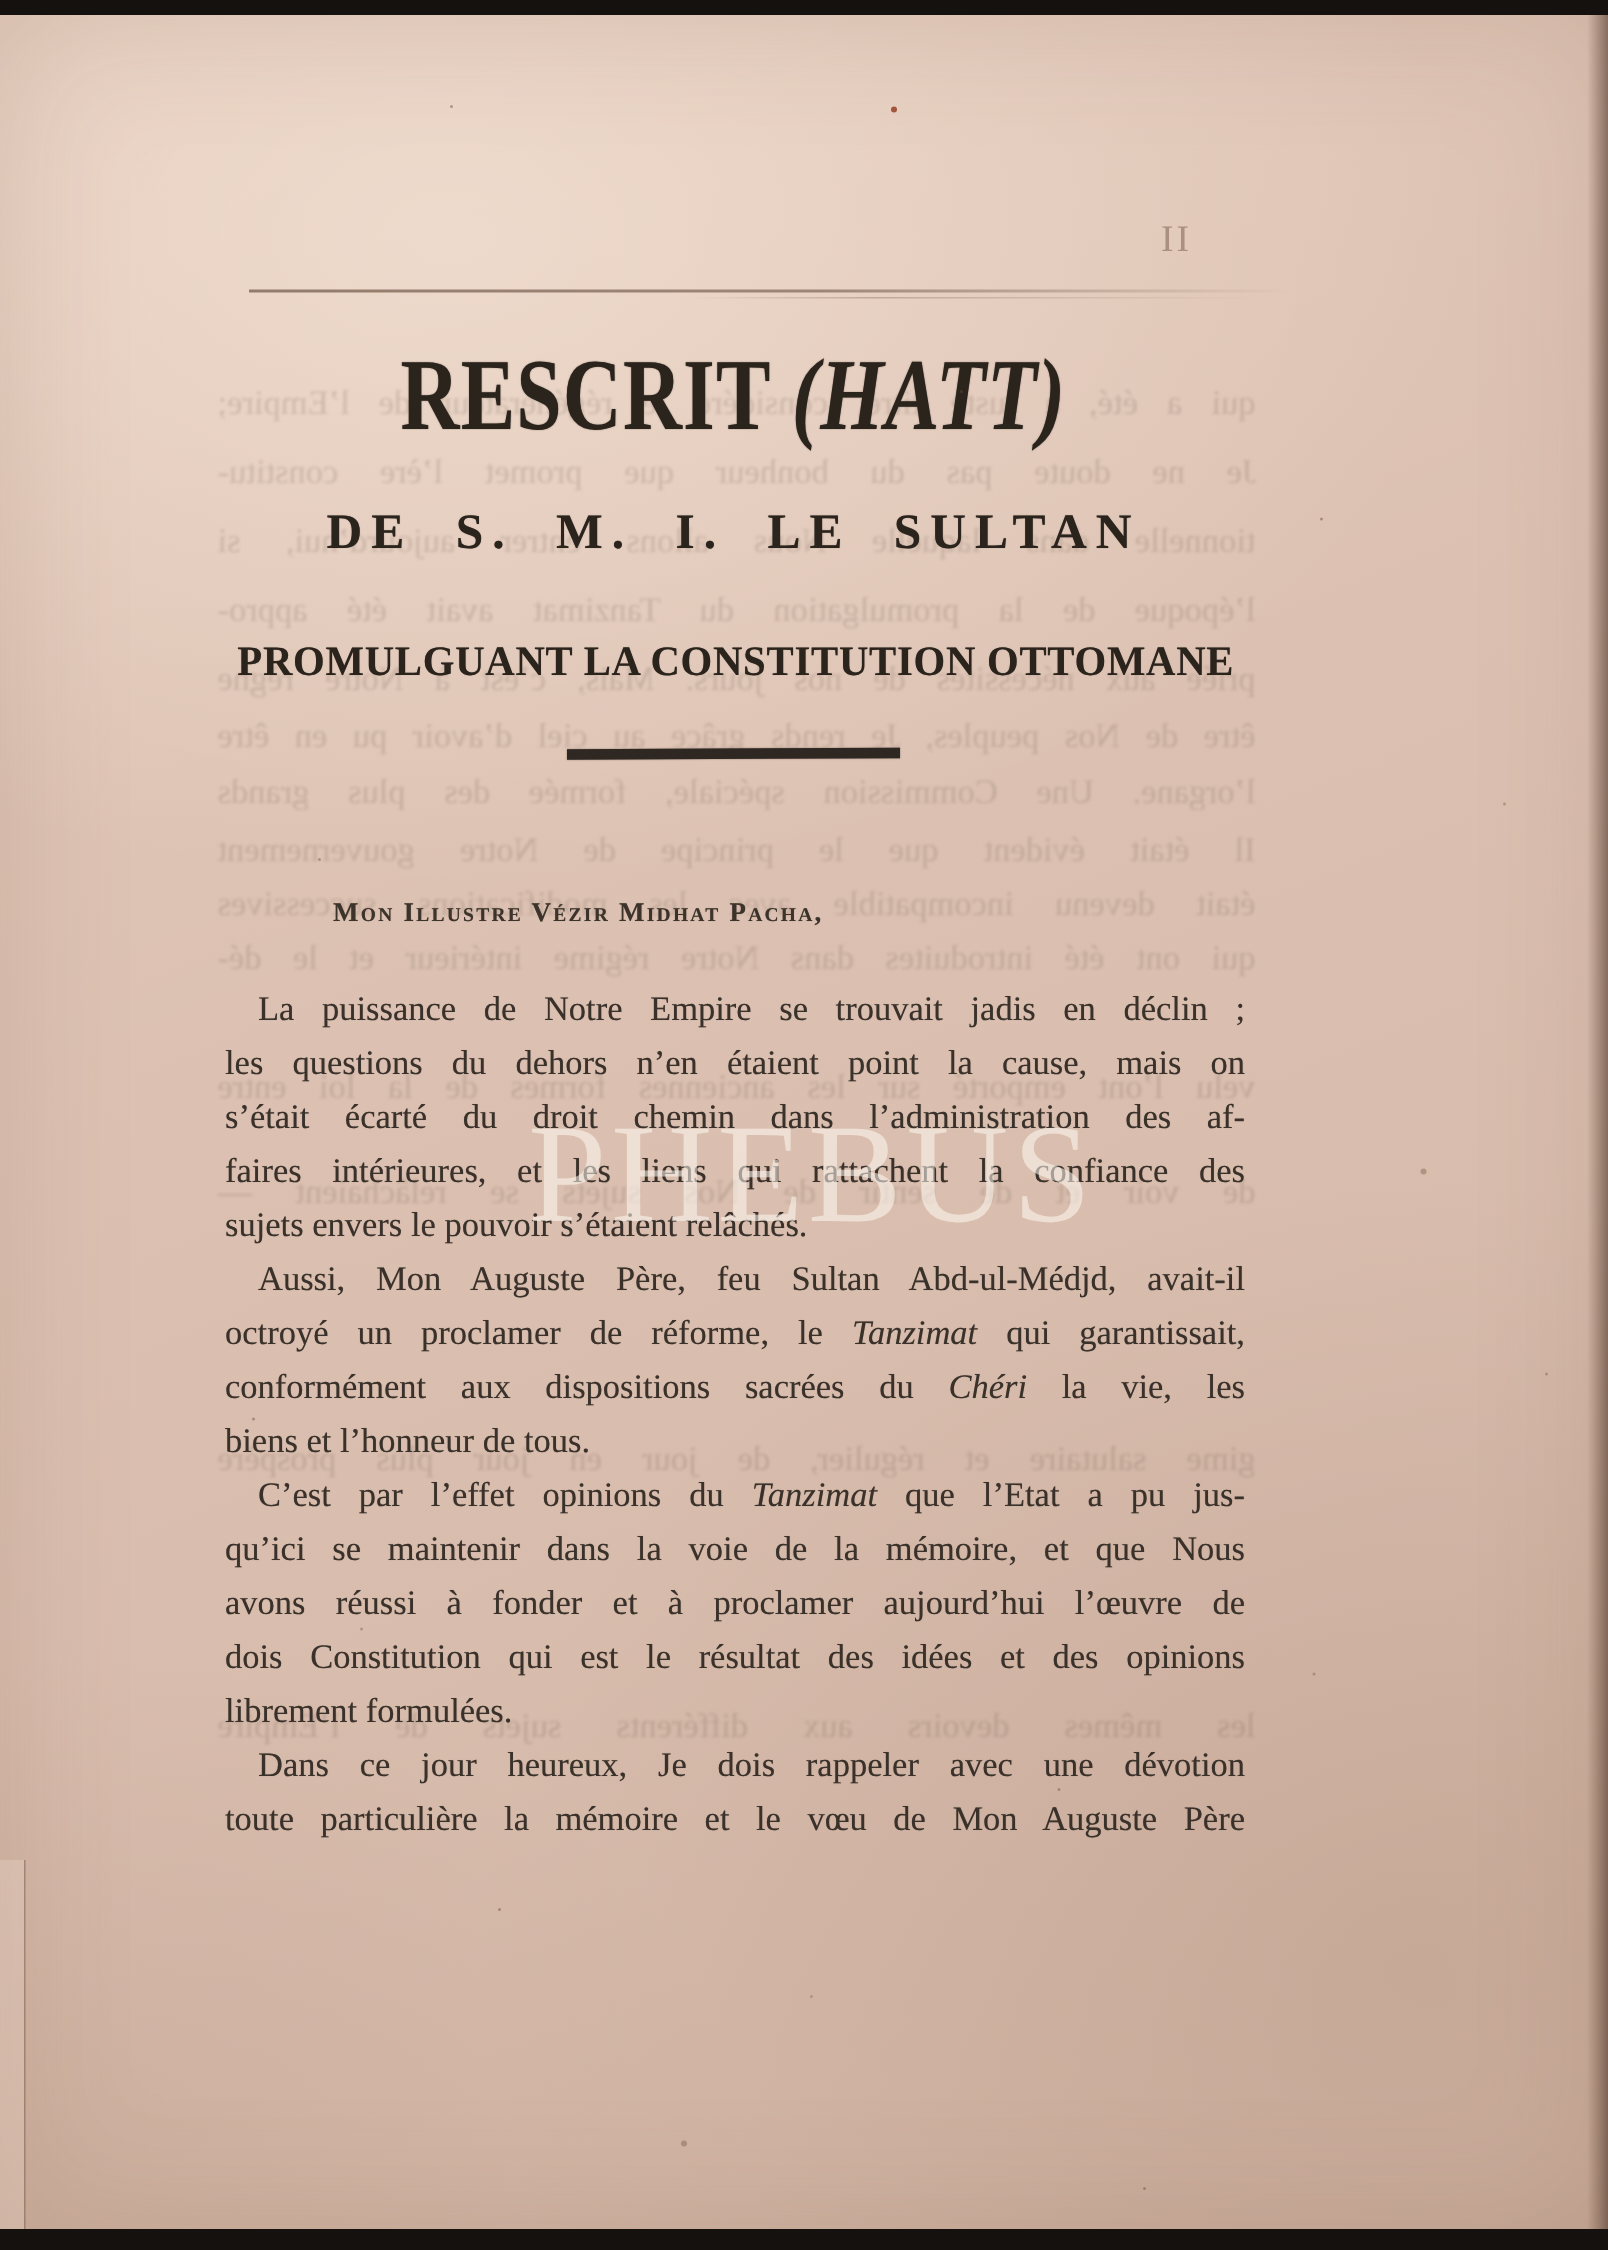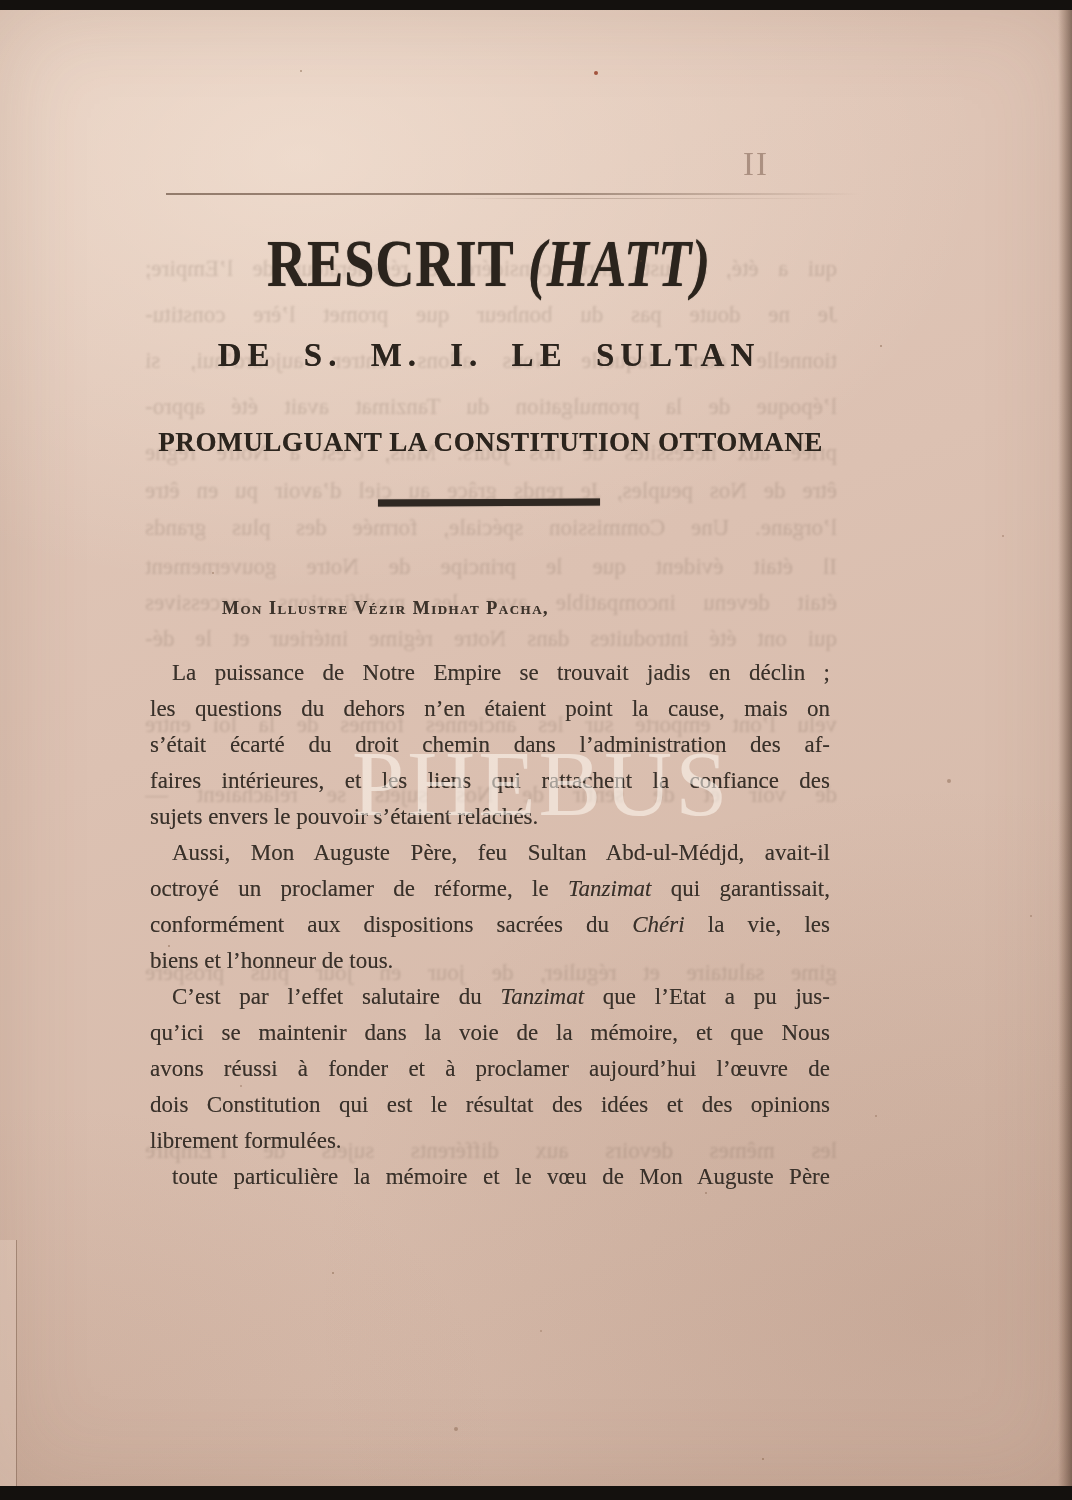--- a/index.html
+++ b/index.html
@@ -22,21 +22,21 @@
     background:rgba(110,82,64,.45);z-index:6;}
   .left-under-page{position:absolute;left:0;top:1230px;bottom:0;width:16px;
     background:rgba(240,220,206,.30);z-index:5;}
   
   .bleed-layer{position:absolute;left:0;top:0;width:100%;height:100%;z-index:1;}
   .bleedline{position:absolute;left:145px;width:692px;font-size:23px;line-height:30px;
     color:#5f4c3d;opacity:.20;transform:scaleX(-1);filter:blur(0.9px);
     text-align:justify;text-align-last:justify;white-space:nowrap;overflow:hidden;}
   
   .print{position:absolute;left:0;top:0;width:100%;height:100%;z-index:2;}
-  .page-number{position:absolute;left:743px;top:136px;font-size:33px;letter-spacing:2px;
+  .page-number{position:absolute;left:774px;top:136px;font-size:25px;letter-spacing:2px;
     color:rgba(125,96,80,.55);filter:blur(.4px);}
   .rule{position:absolute;left:166px;top:183px;width:694px;height:2px;
     background:linear-gradient(to right, rgba(132,108,92,.85) 0%, rgba(132,108,92,.75) 55%, rgba(132,108,92,.25) 85%, rgba(132,108,92,0) 100%);}
   .rule-echo{position:absolute;left:460px;top:188px;width:400px;height:1px;
     background:linear-gradient(to right, rgba(132,108,92,0), rgba(132,108,92,.4) 30%, rgba(132,108,92,0) 95%);}
   .heading-block{position:absolute;left:148px;width:682px;text-align:center;color:#2b241d;}
   .h-main{top:219px;font-size:68px;font-weight:bold;line-height:1;letter-spacing:1px;
     transform:scaleX(.80);transform-origin:50% 50%;white-space:nowrap;
     text-shadow:0 0 1px rgba(43,36,29,.6);}
   .h-main .it{font-style:italic;}
@@ -122,27 +122,28 @@
             <div class="line"><span>faires intérieures, et les liens qui rattachent la confiance des</span></div>
             <div class="line last"><span>sujets envers le pouvoir s’étaient relâchés.</span></div>
           </div>
           <div class="para">
             <div class="line"><span>Aussi, Mon Auguste Père, feu Sultan Abd-ul-Médjd, avait-il</span></div>
             <div class="line"><span>octroyé un proclamer de réforme, le </span><span class="it">Tanzimat</span><span> qui garantissait,</span></div>
             <div class="line"><span>conformément aux dispositions sacrées du </span><span class="it">Chéri</span><span> la vie, les</span></div>
             <div class="line last"><span>biens et l’honneur de tous.</span></div>
           </div>
           <div class="para">
-            <div class="line"><span>C’est par l’effet salutaire du </span><span class="it">Tanzimat</span><span> que l’Etat a pu jus-</span></div>
+            <div class="line"><span>C’est par l’effet opinions du </span><span class="it">Tanzimat</span><span> que l’Etat a pu jus-</span></div>
             <div class="line"><span>qu’ici se maintenir dans la voie de la mémoire, et que Nous</span></div>
             <div class="line"><span>avons réussi à fonder et à proclamer aujourd’hui l’œuvre de</span></div>
             <div class="line"><span>dois Constitution qui est le résultat des idées et des opinions</span></div>
             <div class="line last"><span>librement formulées.</span></div>
           </div>
           <div class="para">
+            <div class="line"><span>Dans ce jour heureux, Je dois rappeler avec une dévotion</span></div>
             <div class="line"><span>toute particulière la mémoire et le vœu de Mon Auguste Père</span></div>
           </div>
         </div>
     </div>
 
     <div class="watermark">PHEBUS</div>
 
     <div class="speckles"></div>
     <div class="left-under-page"></div>
     <div class="left-edge-line"></div>

